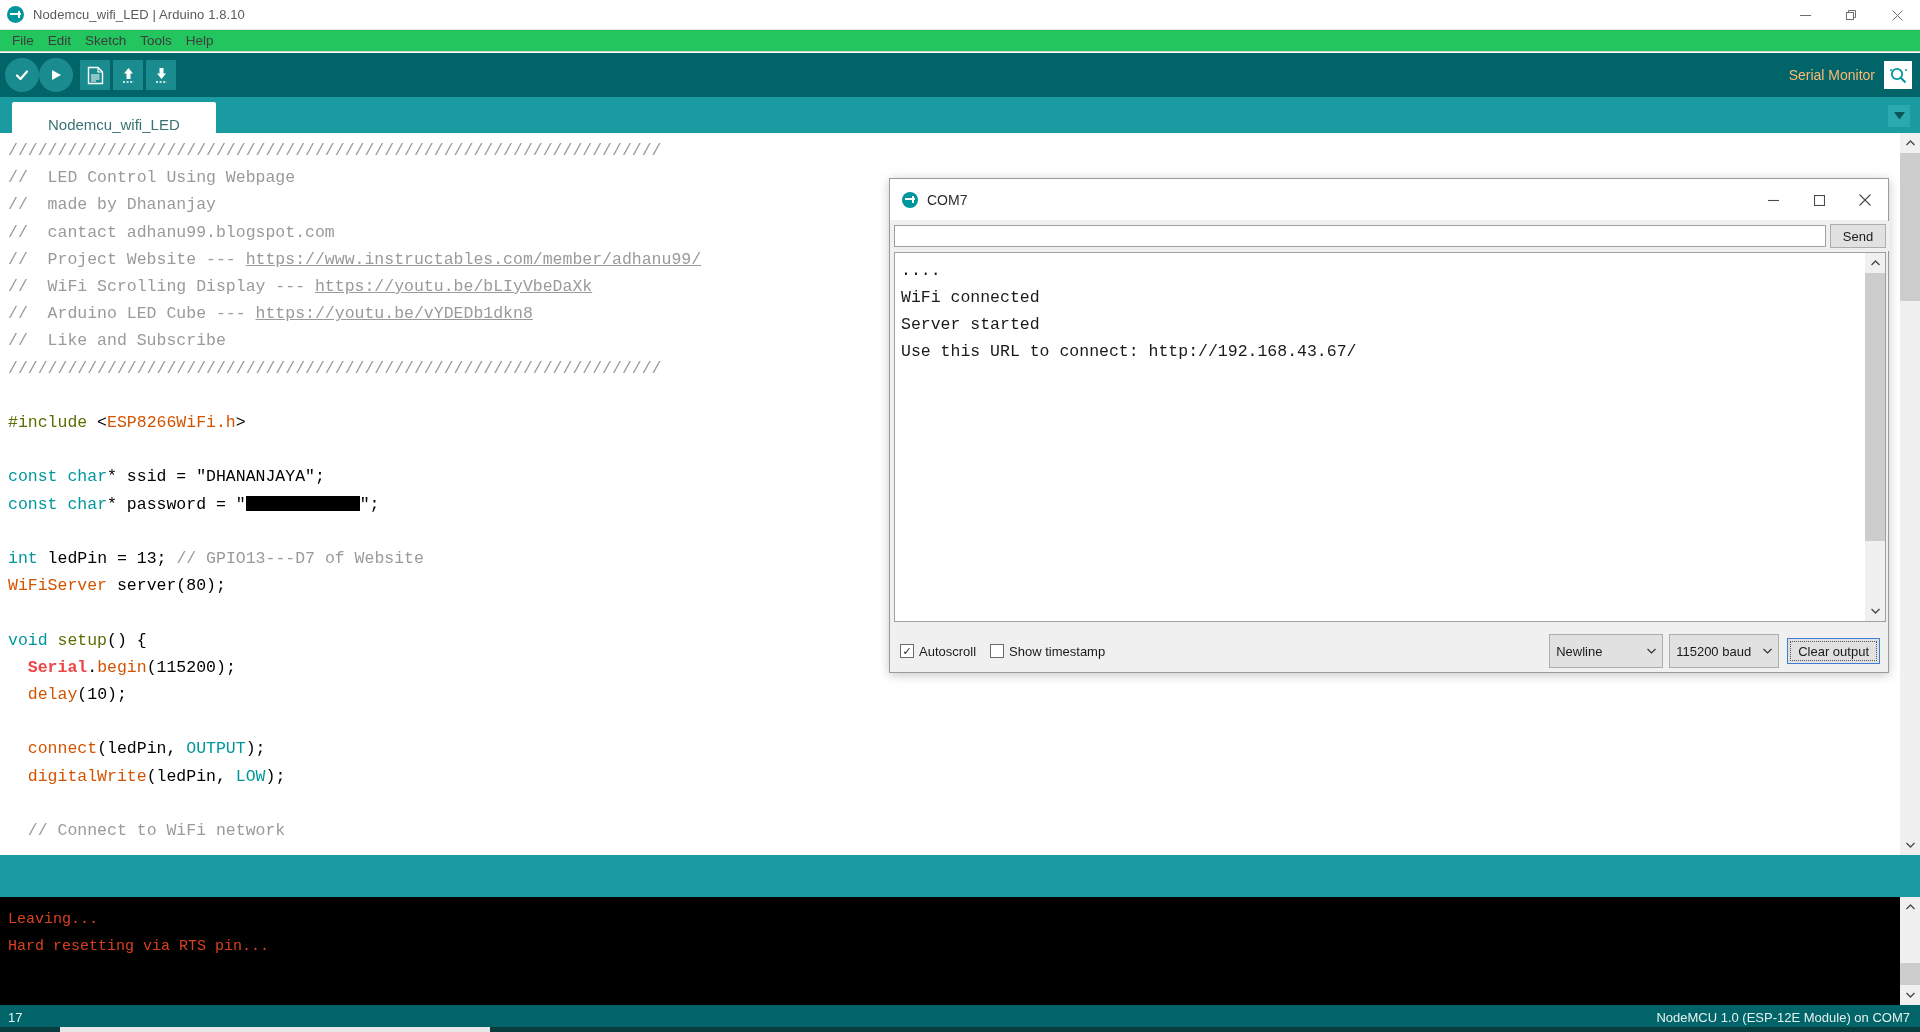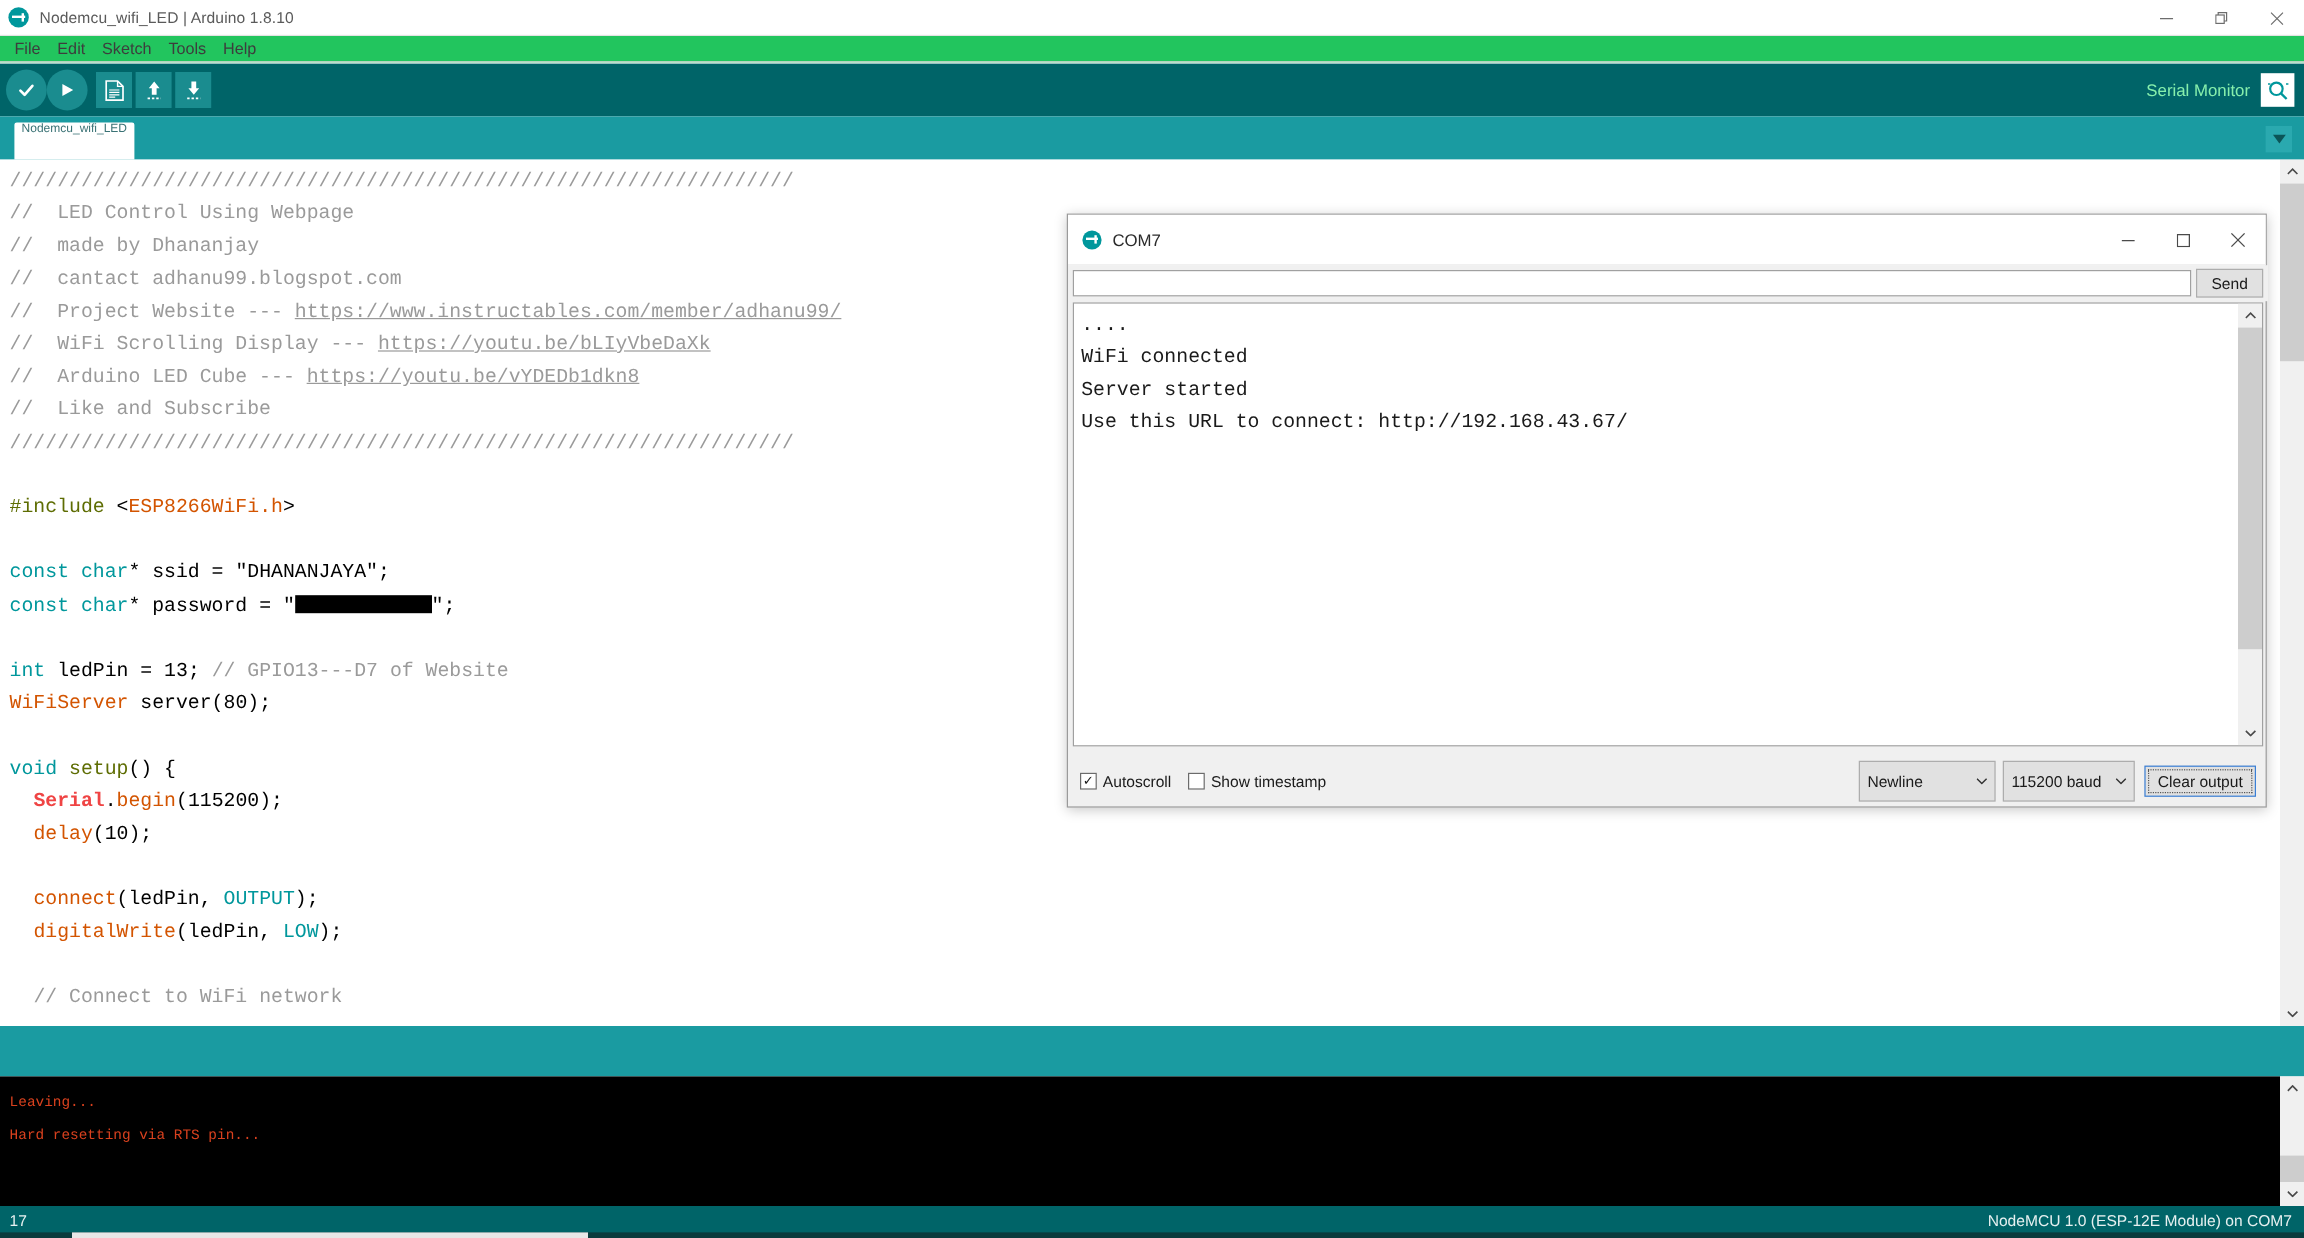--- a/index.html
+++ b/index.html
@@ -59,35 +59,35 @@
     display: flex; align-items: center; justify-content: center;
   }
   .tb-sq {
     width: 30px; height: 30px; margin-top: 2px; background: #1a8c8f;
     display: flex; align-items: center; justify-content: center;
   }
   .serial-monitor-btn {
     position: absolute; right: 8px; top: 5px; height: 34px;
     display: flex; align-items: center; gap: 9px;
   }
-  .sm-label { font-size: 14px; color: #86efac; }
+  .sm-label { font-size: 14px; color: #fdba74; }
   .sm-icon {
     width: 28px; height: 28px; background: #ffffff;
     display: flex; align-items: center; justify-content: center;
   }
 
   
   .tabbar {
     position: absolute; top: 97px; left: 0; width: 1920px; height: 36px;
     background: #1a9ba1;
   }
   .tab {
     position: absolute; left: 12px; top: 5px; height: 31px;
-    background: #ffffff; display: flex; align-items: flex-start;
-    padding: 0 6px; font-size: 10px; color: #3a7275;
+    background: #ffffff; display: flex; align-items: flex-end;
+    padding: 0 36px; font-size: 15px; color: #3a7275;
     border-radius: 2px 2px 0 0;
   }
   .tab-menu-btn {
     position: absolute; right: 10px; top: 8px; width: 22px; height: 22px;
     background: #2aa9af; display: flex; align-items: center; justify-content: center;
   }
 
   
   .editor {
     position: absolute; top: 133px; left: 0; width: 1900px; height: 722px;
@@ -127,21 +127,21 @@
   .console-divider {
     position: absolute; top: 855px; left: 0; width: 1920px; height: 42px;
     background: #1a9ba1;
   }
   .console {
     position: absolute; top: 897px; left: 0; width: 1900px; height: 108px;
     background: #000000; overflow: hidden;
   }
   .console-text {
     font-family: "Liberation Mono", "DejaVu Sans Mono", monospace;
-    font-size: 12px; line-height: 27px; color: #d9411e;
+    font-size: 15px; line-height: 27px; color: #d9411e;
     padding: 9px 0 0 8px; white-space: pre;
   }
 
   
   .statusbar {
     position: absolute; top: 1005px; left: 0; width: 1920px; height: 27px;
     background: #006468; color: #e6f0f0; font-size: 13px;
   }
   .status-line { position: absolute; left: 8px; top: 5px; }
   .status-board { position: absolute; right: 10px; top: 5px; }

